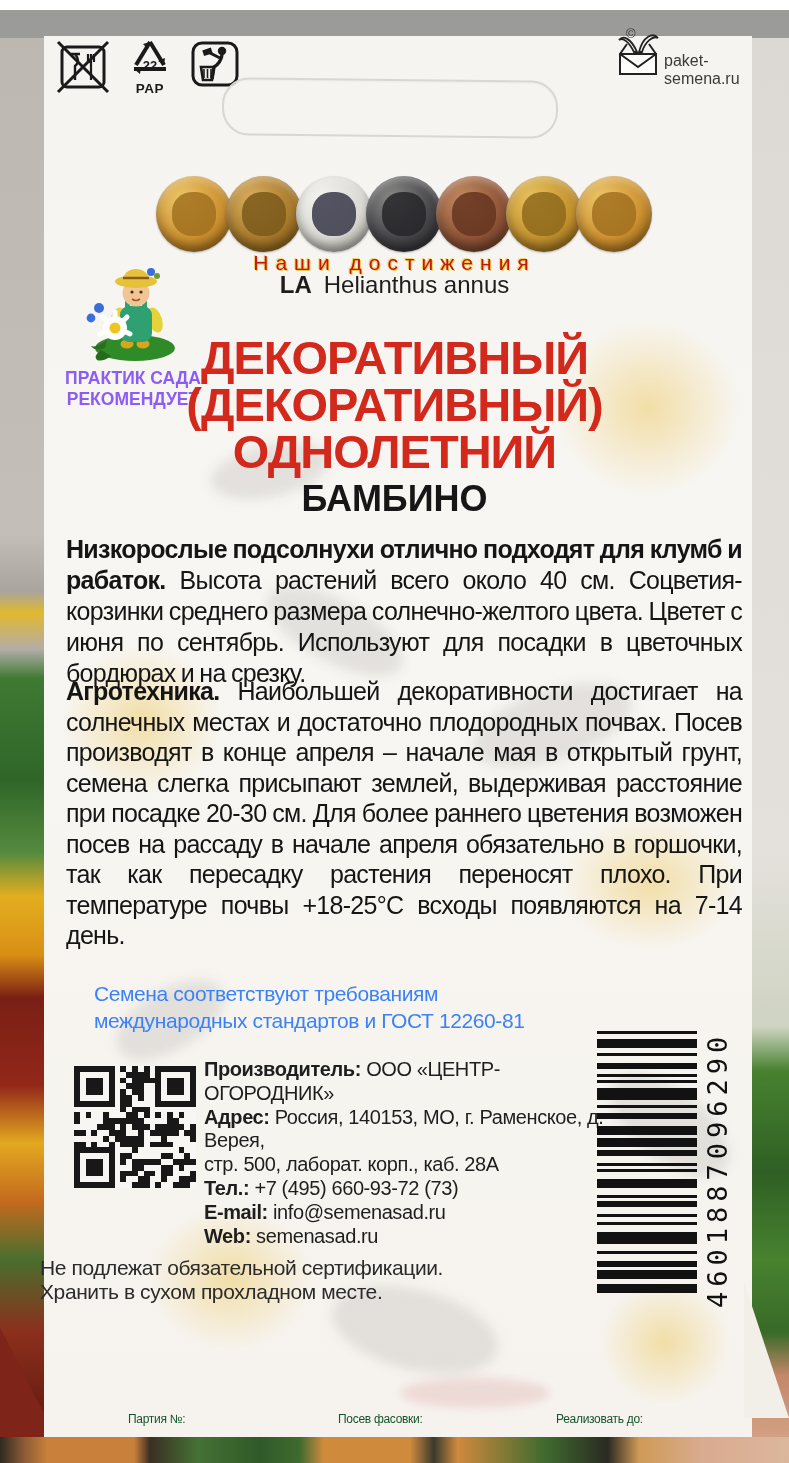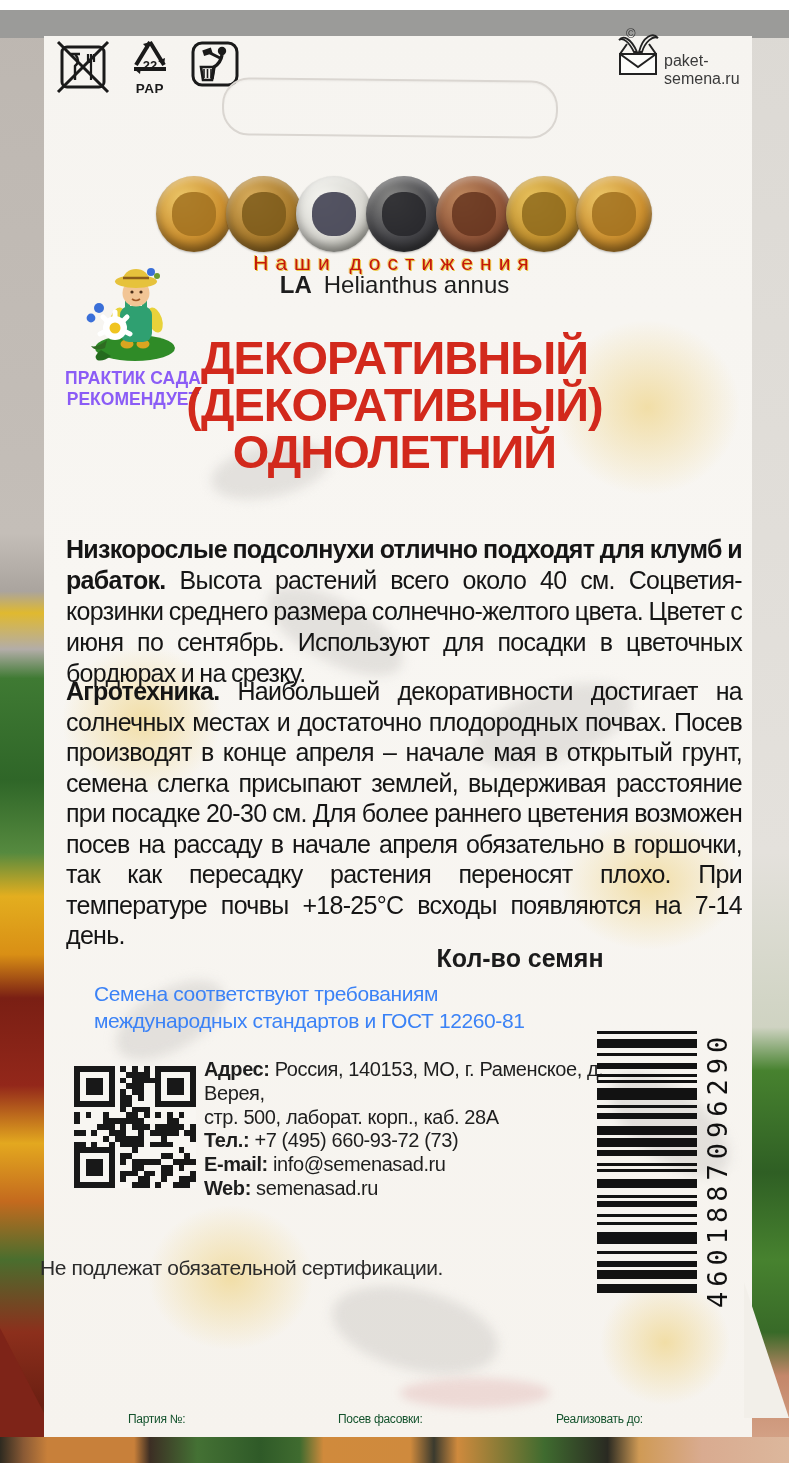--- a/index.html
+++ b/index.html
@@ -247,25 +247,25 @@
       </g>
       <path d="M30 80 q-10 8 -16 6 q4 6 14 2 z" fill="#2f6b22"></path>
     </svg>
     <div class="mascot-label">ПРАКТИК САДА</div>
     <div class="mascot-label">РЕКОМЕНДУЕТ</div>
   </div>
 
   <div class="abs title-line t1" style="color: rgb(210, 41, 28);">ДЕКОРАТИВНЫЙ</div>
   <div class="abs title-line t2" style="color: rgb(210, 41, 28);">(ДЕКОРАТИВНЫЙ)</div>
   <div class="abs title-line t3" style="color: rgb(210, 41, 28);">ОДНОЛЕТНИЙ</div>
+  <div class="abs variety">БАМБИНО</div>
 
   <div class="abs para para1"><b>Низкорослые подсолнухи отлично подходят для клумб и рабаток.</b><span> Высота растений всего около 40 см. Соцветия-корзинки среднего размера солнечно-желтого цвета. Цветет с июня по сентябрь. Используют для посадки в цветочных бордюрах и на срезку.</span></div>
   <div class="abs para para2"><b>Агротехника.</b><span> Наибольшей декоративности достигает на солнечных местах и достаточно плодородных почвах. Посев производят в конце апреля – начале мая в открытый грунт, семена слегка присыпают землей, выдерживая расстояние при посадке 20-30 см. Для более раннего цветения возможен посев на рассаду в начале апреля обязательно в горшочки, так как пересадку растения переносят плохо. При температуре почвы +18-25°С всходы появляются на 7-14 день.</span></div>
 
-  <div class="abs seed-count">Кол-во семян</div>
 
   <div class="abs standards">Семена соответствуют требованиям международных стандартов и ГОСТ 12260-81</div>
 
   <div class="abs qr" id="qr">
       <span class="b"></span>
       <span class="b"></span>
       <span class="b"></span>
       <span class="b"></span>
       <span class="b"></span>
       <span class="b"></span>
@@ -700,20 +700,21 @@
       <span class="b"></span>
       <span></span>
       <span></span>
       <span class="b"></span>
       <span class="b"></span>
       <span class="b"></span>
       <span></span>
     </div>
 
   <div class="abs producer">
+    <div><b>Производитель:</b><span> ООО «ЦЕНТР-ОГОРОДНИК»</span></div>
     <div><b>Адрес:</b><span> Россия, 140153, МО, г. Раменское, д. Верея,</span></div>
     <div>стр. 500, лаборат. корп., каб. 28А</div>
     <div><b>Тел.:</b><span> +7 (495) 660-93-72 (73)</span></div>
     <div><b>E-mail:</b><span> info@semenasad.ru</span></div>
     <div><b>Web:</b><span> semenasad.ru</span></div>
   </div>
 
   <div class="abs bc-bars" id="barcode-bars">
       <div class="bc-bar" style="height: 3px; margin-bottom: 5px;"></div>
       <div class="bc-bar" style="height: 9px; margin-bottom: 5px;"></div>
@@ -737,19 +738,20 @@
       <div class="bc-bar" style="height: 12px; margin-bottom: 7px;"></div>
       <div class="bc-bar" style="height: 3px; margin-bottom: 7px;"></div>
       <div class="bc-bar" style="height: 6px; margin-bottom: 3px;"></div>
       <div class="bc-bar" style="height: 9px; margin-bottom: 5px;"></div>
       <div class="bc-bar" style="height: 9px; margin-bottom: 5px;"></div>
     </div>
   <div class="abs bc-num">4601887096290</div>
 
   <div class="abs cert">
     <div>Не подлежат обязательной сертификации.</div>
+    <div>Хранить в сухом прохладном месте.</div>
   </div>
 
   <div class="abs field f-batch">Партия №:</div>
   <div class="abs field f-date">Посев фасовки:</div>
   <div class="abs field f-sell">Реализовать до:</div>
 
 </div>
 
 </body></html>

